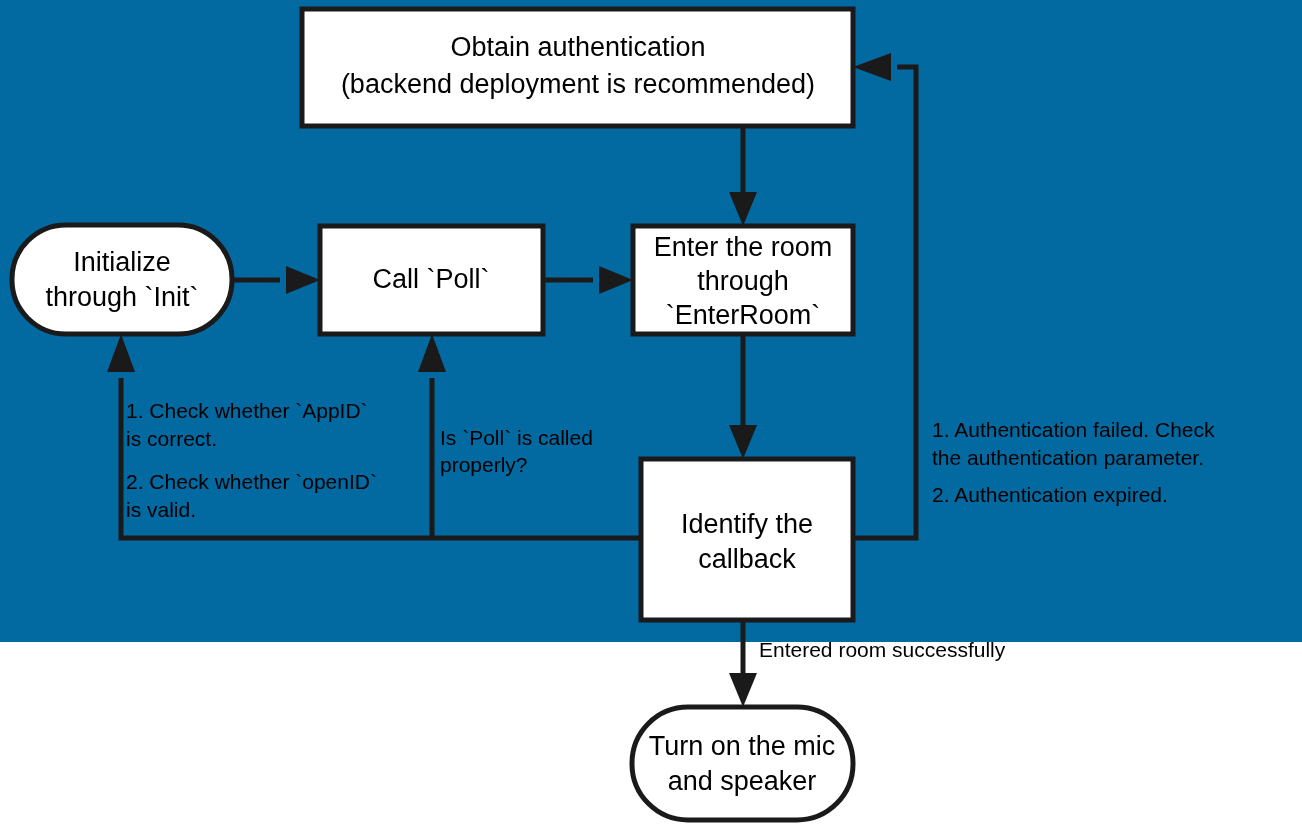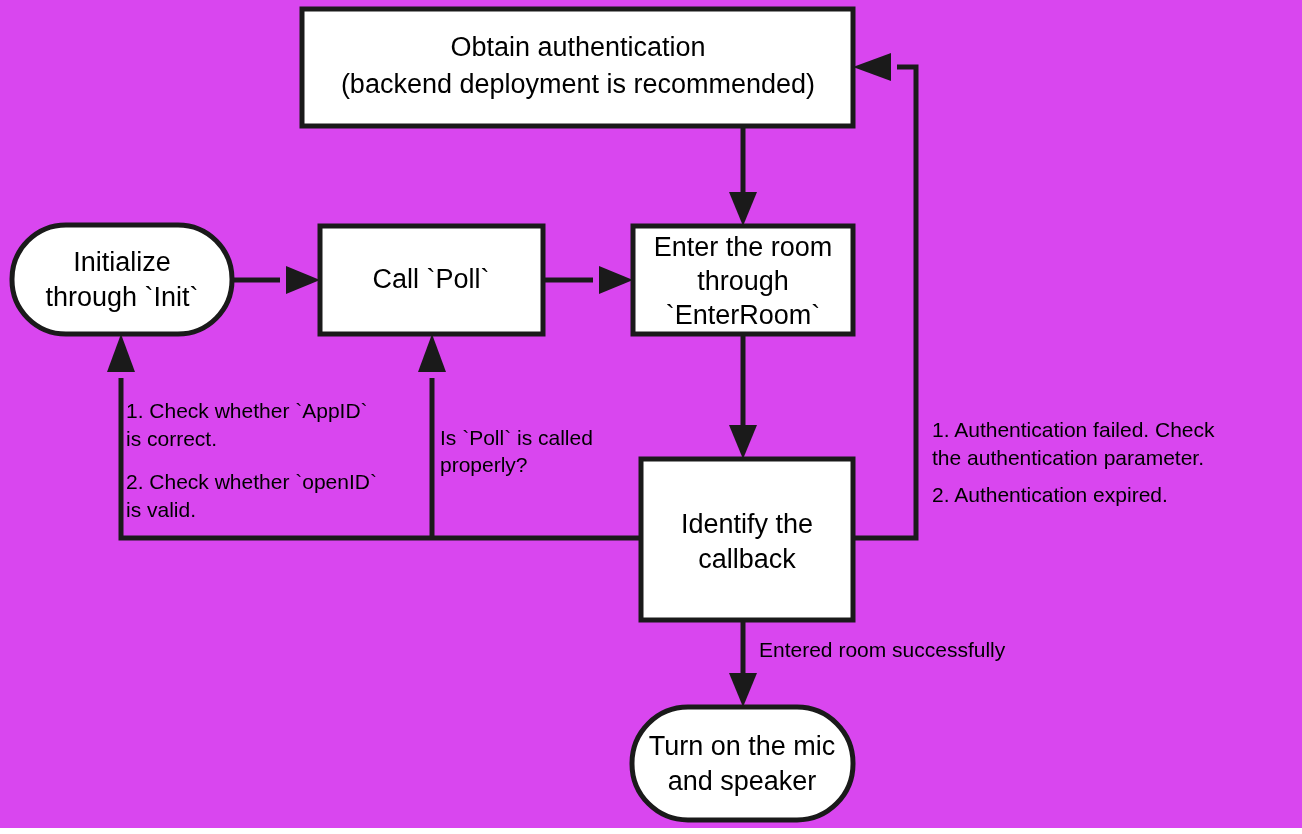--- a/index.html
+++ b/index.html
@@ -9,22 +9,22 @@
   }
   body {
     width: 1302px;
     height: 834px;
     font-family: "Liberation Sans", sans-serif;
     overflow: hidden;
   }
   #flowchart-root {
     position: relative;
     width: 1302px;
-    height: 828px;
-    background: #d946ef;
+    height: 642px;
+    background: #0369a1;
   }
   svg.diagram {
     display: block;
     width: 1302px;
     height: 834px;
   }
   .node-shape {
     fill: #ffffff;
     stroke: #1a1a1a;
     stroke-width: 5;

